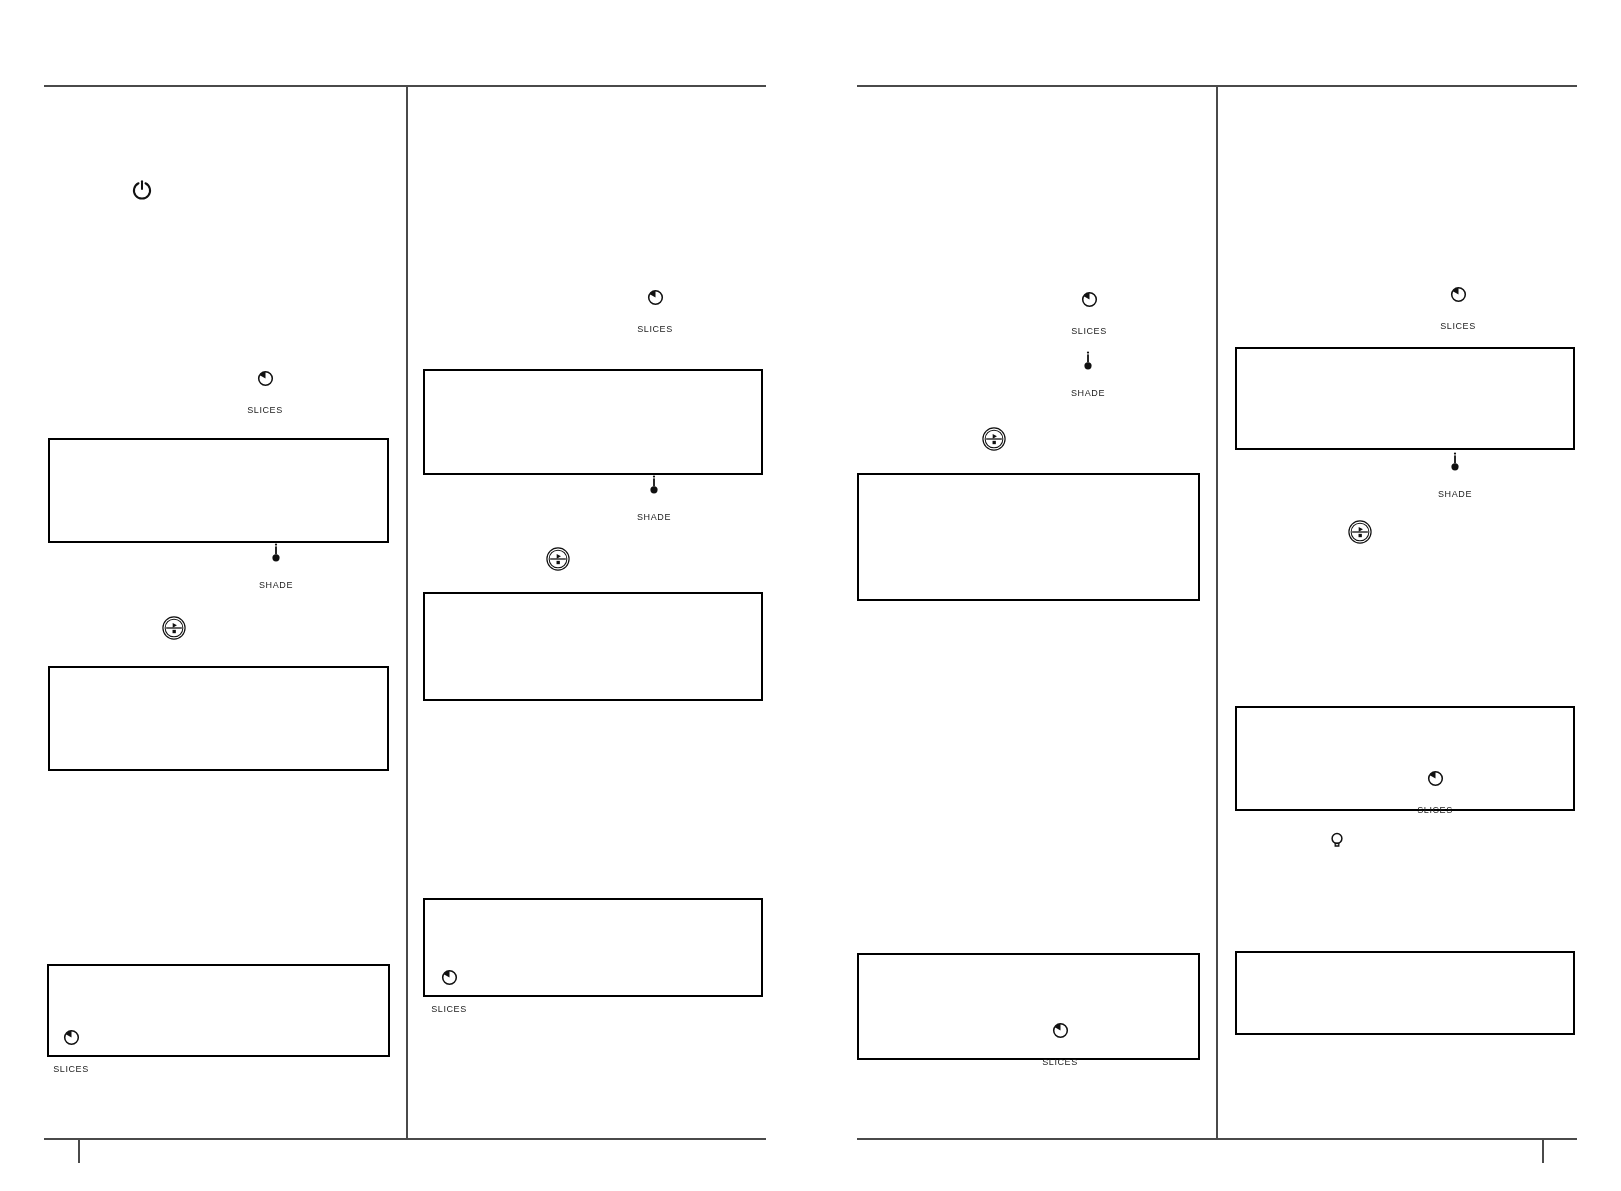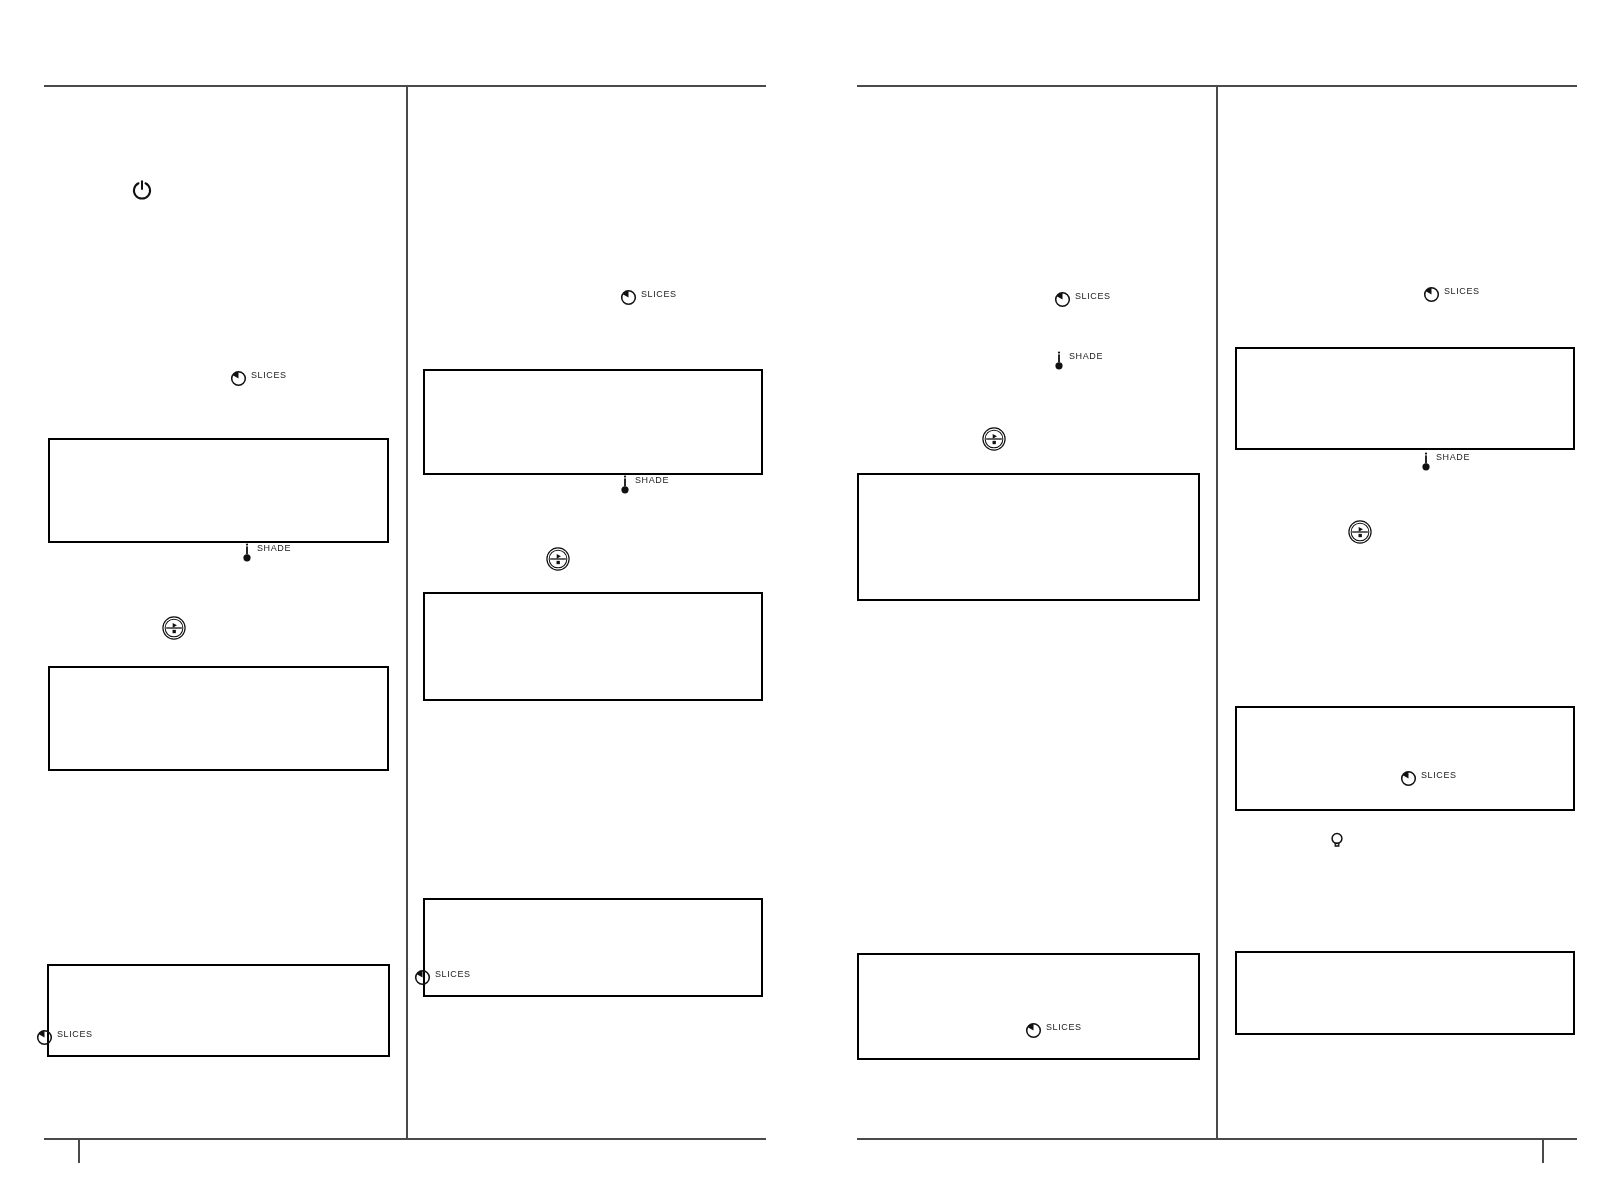--- a/index.html
+++ b/index.html
@@ -34,21 +34,23 @@
   .pbox {
     position: absolute;
     border: 2px solid #000000;
     background: #ffffff;
     box-sizing: border-box;
   }
   .icon-stack {
     position: absolute;
     width: 70px;
     display: flex;
-    gap: 4px;
+    flex-direction: column;
+    align-items: center;
+    gap: 14px;
   }
   .icon-label {
     font-size: 9px;
     letter-spacing: 0.6px;
     color: #1a1a1a;
     line-height: 10px;
     white-space: nowrap;
   }
   .lone-icon {
     position: absolute;

